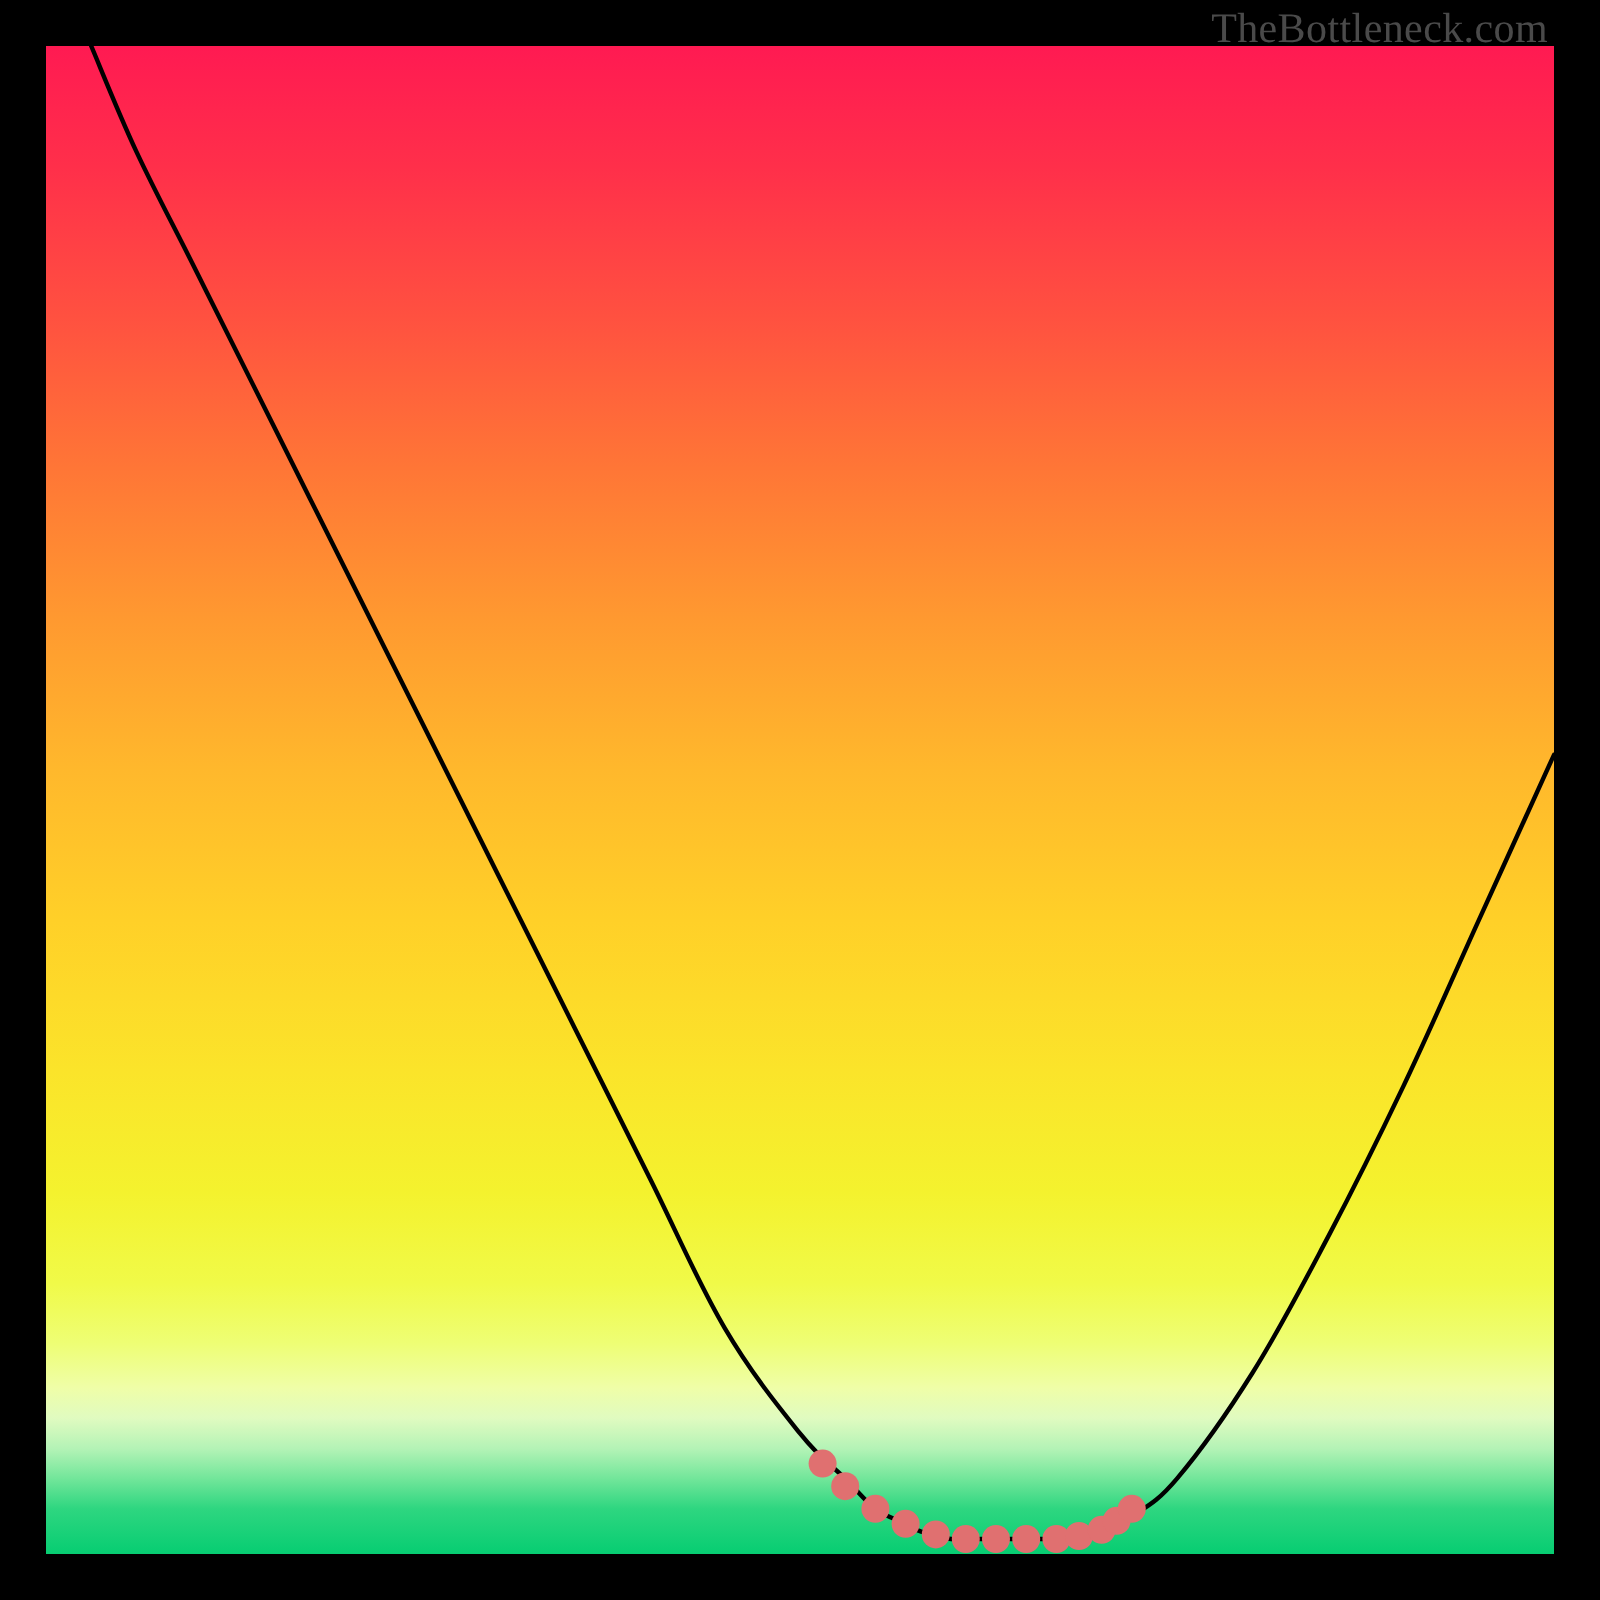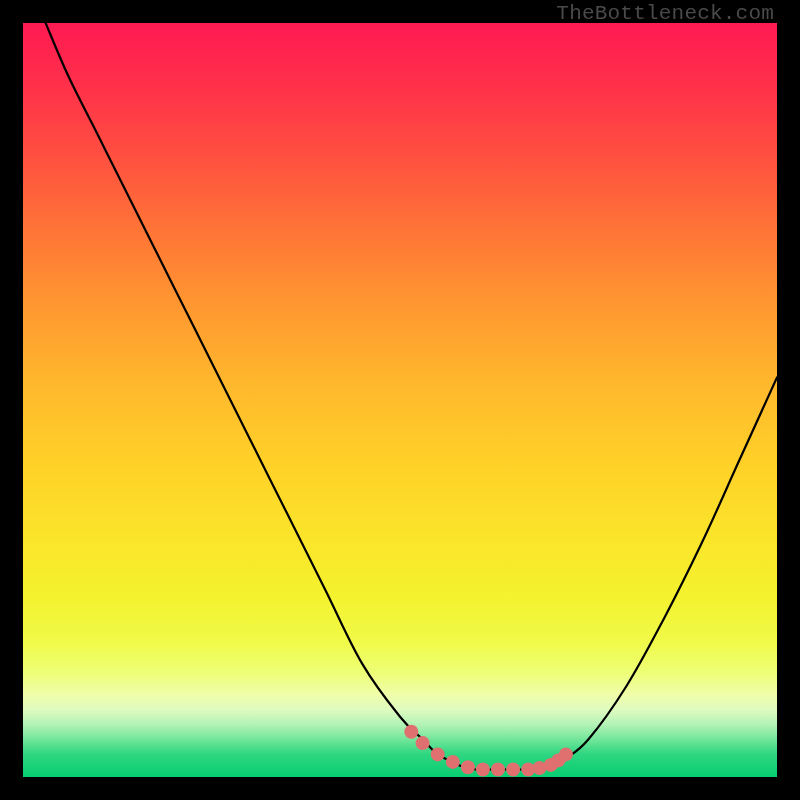--- a/index.html
+++ b/index.html
@@ -32,21 +32,21 @@
       #e0fbc0 91%,
       #b4f3b6 93%,
       #72e69a 95%,
       #2ed680 97%,
       #07cd72 100%);
   }
   .attribution {
     position: absolute;
     top: 2px;
     right: 26px;
-    font-family: Liberation Mono, monospace;
+    font-family: Liberation Serif, serif;
     font-size: 21px;
     color: #4a4a4a;
     letter-spacing: 0.2px;
     margin-left: 12px;
   }
   svg.overlay {
     position: absolute;
     left: 23px;
     top: 23px;
     width: 754px;

